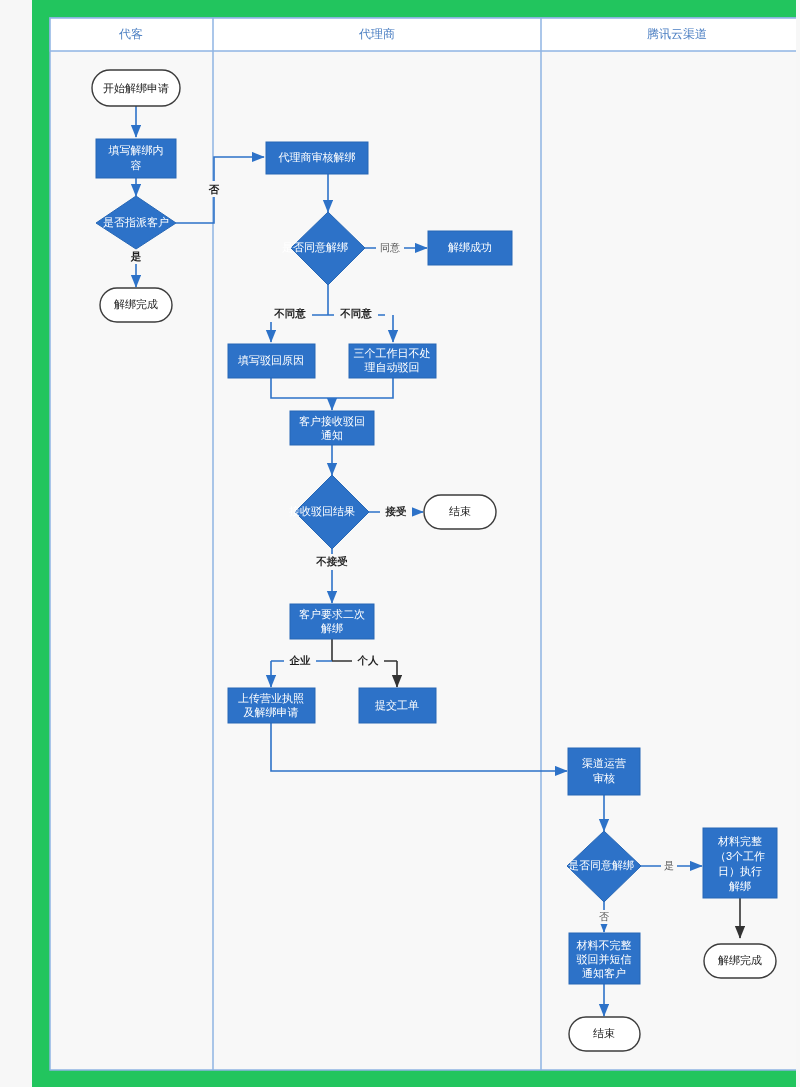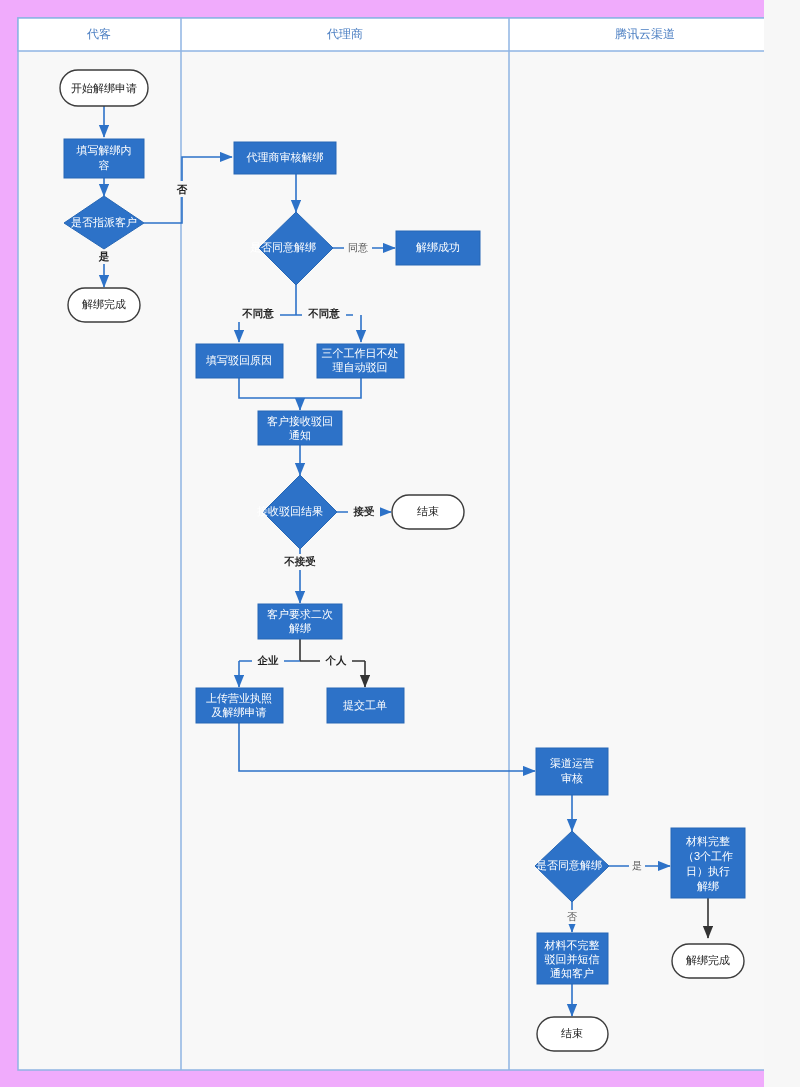--- a/index.html
+++ b/index.html
@@ -5,22 +5,23 @@
   html, body {
     margin: 0;
     padding: 0;
     background: #f7f7f7;
     font-family: "Liberation Sans", "DejaVu Sans", sans-serif;
   }
   #canvas {
     position: relative;
     width: 764px;
     height: 1087px;
-    background: #f0abfc;
+    background: #22c55e;
     overflow: hidden;
+    margin-left: 32px;
   }
   svg.flow {
     position: absolute;
     left: 0;
     top: 0;
     width: 800px;
     height: 1087px;
   }
   .lane-head-text {
     font-size: 12px;

